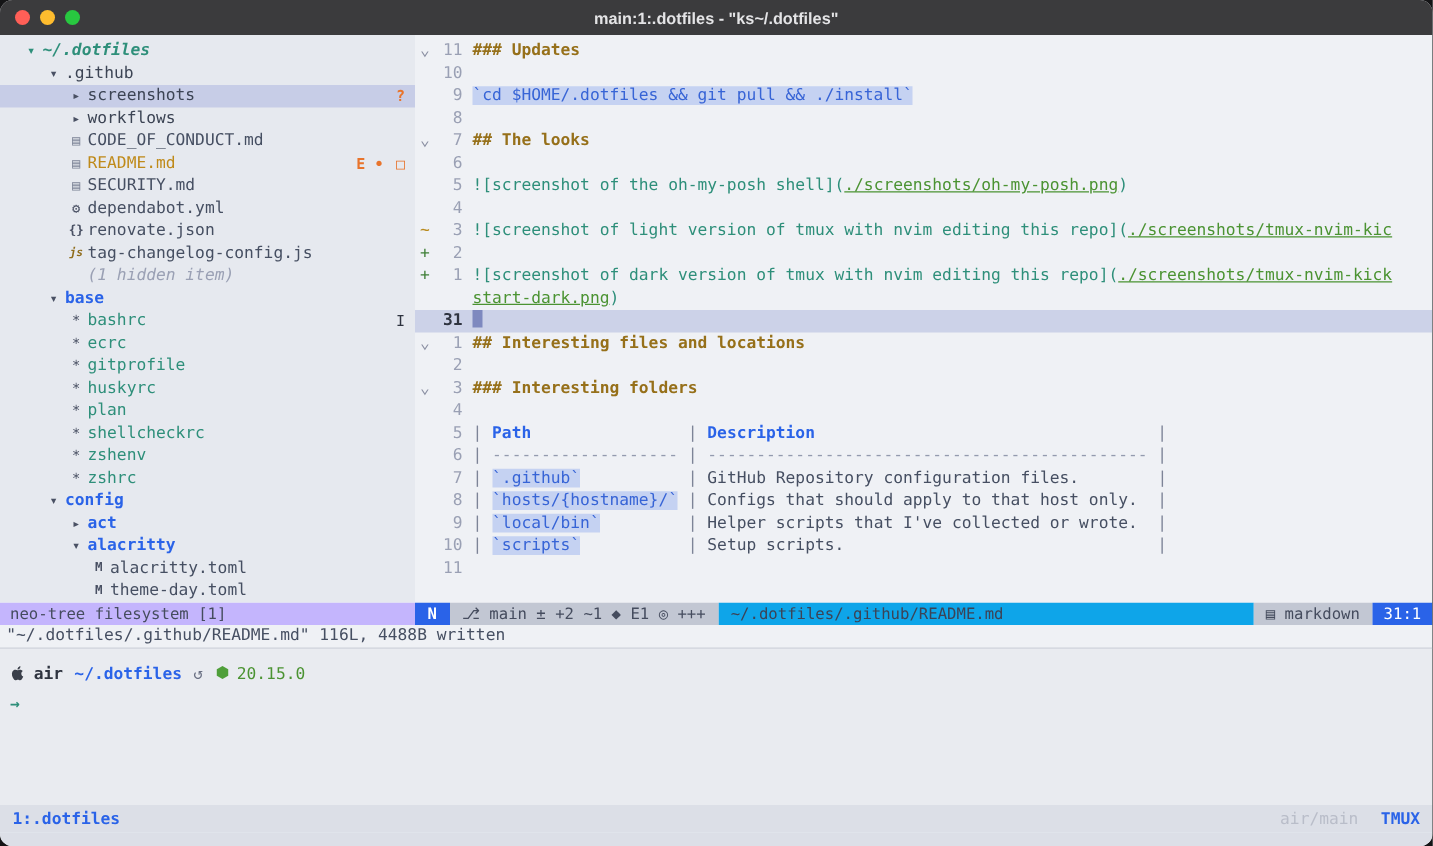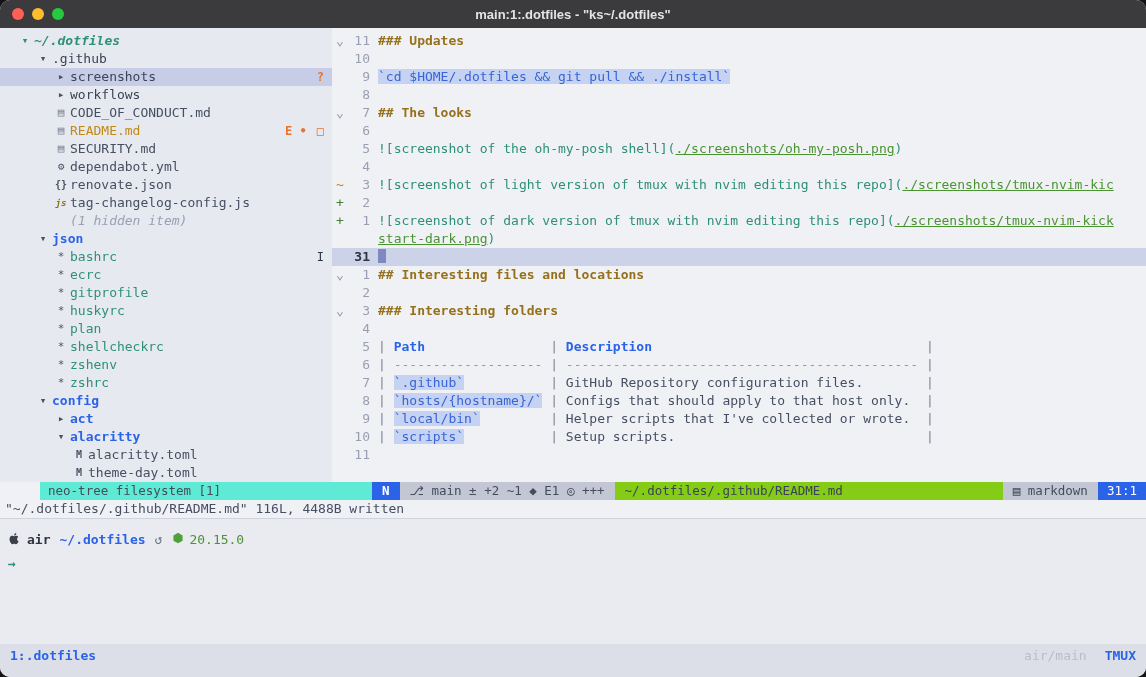--- a/index.html
+++ b/index.html
@@ -64,24 +64,24 @@
   .t-head { color:var(--yellow,#96701a); font-weight:bold; }
   .t-code { color:#3764d6; background:#c5d2f2; }
   .t-link { color:var(--teal,#2e8f7a); }
   .t-url  { color:var(--green,#4b9332); text-decoration:underline; }
   .t-pipe { color:#7d8497; }
   .t-dash { color:#939aae; }
   .t-th   { color:var(--accent,#2a63e8); font-weight:bold; }
 
   
   .statusline { height:18px; flex:none; display:flex; font-size:12.5px; line-height:18px; overflow:hidden; }
-  .sl-neotree { width:332px; flex:none; background:#5eead4; color:#454c5e; padding-left:8px;margin-left:40px; }
+  .sl-neotree { width:332px; flex:none; background:#c4b5fd; color:#454c5e; padding-left:8px; }
   .sl-mode { flex:none; background:var(--accent,#2a63e8); color:#fff; font-weight:bold; padding:0 10px; }
   .sl-git  { flex:none; background:#c2c7d3; color:#454c5e; padding:0 10px; }
-  .sl-file { flex:1; background:#84cc16; color:#3c4356; padding:0 10px; overflow:hidden; }
+  .sl-file { flex:1; background:#0ea5e9; color:#3c4356; padding:0 10px; overflow:hidden; }
   .sl-ft   { flex:none; background:#c2c7d3; color:#454c5e; padding:0 10px; }
   .sl-pos  { flex:none; background:var(--accent,#2a63e8); color:#fff; font-weight:normal; padding:0 9px; }
 
   .msgline { height:18px; flex:none; line-height:18px; background:#eff1f5; color:#464f62; padding-left:5px; white-space:pre; }
 
   
   .shell { flex:1; background:#e9ebf0; border-top:1px solid #d0d3dc; padding:13px 8px 0 8px; }
   .sprompt { display:flex; align-items:flex-start; height:20px; }
   .sprompt .host { color:#2f3440; font-weight:bold; margin-left:6px; }
   .sprompt .cwd  { color:var(--accent,#2a63e8); font-weight:bold; margin-left:9px; }
@@ -119,21 +119,21 @@
           <div class="trow" data-name="tree-item-github" style="padding-left: 34px;"><span class="ticon folder" data-name="folder-open-icon">▾</span><span class="tlabel folder" data-name="tree-item-label">.github</span></div>
           <div class="trow sel" data-name="tree-item-screenshots" style="padding-left: 52px;"><span class="ticon folder" data-name="folder-icon">▸</span><span class="tlabel folder" data-name="tree-item-label">screenshots</span><span class="tbadges" data-name="tree-item-badges"><span class="tbadge orange" data-name="tree-item-badge">?</span></span></div>
           <div class="trow" data-name="tree-item-workflows" style="padding-left: 52px;"><span class="ticon folder" data-name="folder-icon">▸</span><span class="tlabel folder" data-name="tree-item-label">workflows</span></div>
           <div class="trow" data-name="tree-item-code-of-conduct-md" style="padding-left: 52px;"><span class="ticon file" data-name="markdown-file-icon">▤</span><span class="tlabel file" data-name="tree-item-label">CODE_OF_CONDUCT.md</span></div>
           <div class="trow" data-name="tree-item-readme-md" style="padding-left: 52px;"><span class="ticon file-mod" data-name="markdown-file-icon">▤</span><span class="tlabel file-mod" data-name="tree-item-label">README.md</span><span class="tbadges" data-name="tree-item-badges"><span class="tbadge orange" data-name="tree-item-badge">E •</span><span class="tbadge orange" data-name="tree-item-badge">□</span></span></div>
           <div class="trow" data-name="tree-item-security-md" style="padding-left: 52px;"><span class="ticon file" data-name="markdown-file-icon">▤</span><span class="tlabel file" data-name="tree-item-label">SECURITY.md</span></div>
           <div class="trow" data-name="tree-item-dependabot-yml" style="padding-left: 52px;"><span class="ticon file" data-name="yaml-file-icon">⚙</span><span class="tlabel file" data-name="tree-item-label">dependabot.yml</span></div>
           <div class="trow" data-name="tree-item-renovate-json" style="padding-left: 52px;"><span class="ticon file" data-name="json-file-icon">{}</span><span class="tlabel file" data-name="tree-item-label">renovate.json</span></div>
           <div class="trow" data-name="tree-item-tag-changelog-config-js" style="padding-left: 52px;"><span class="ticon file" data-name="js-file-icon">js</span><span class="tlabel file" data-name="tree-item-label">tag-changelog-config.js</span></div>
           <div class="trow" data-name="tree-item-1-hidden-item" style="padding-left: 52px;"><span class="ticon hidden" data-name="hidden-items-icon"></span><span class="tlabel hidden" data-name="tree-item-label">(1 hidden item)</span></div>
-          <div class="trow" data-name="tree-item-base" style="padding-left: 34px;"><span class="ticon folder-blue" data-name="folder-open-icon">▾</span><span class="tlabel folder-blue" data-name="tree-item-label">json</span></div>
+          <div class="trow" data-name="tree-item-base" style="padding-left: 34px;"><span class="ticon folder-blue" data-name="folder-open-icon">▾</span><span class="tlabel folder-blue" data-name="tree-item-label">base</span></div>
           <div class="trow" data-name="tree-item-bashrc" style="padding-left: 52px;"><span class="ticon file-teal" data-name="shell-file-icon">*</span><span class="tlabel file-teal" data-name="tree-item-label">bashrc</span><span class="tbadges" data-name="tree-item-badges"><span class="tbadge dark" data-name="tree-item-badge">I</span></span></div>
           <div class="trow" data-name="tree-item-ecrc" style="padding-left: 52px;"><span class="ticon file-teal" data-name="shell-file-icon">*</span><span class="tlabel file-teal" data-name="tree-item-label">ecrc</span></div>
           <div class="trow" data-name="tree-item-gitprofile" style="padding-left: 52px;"><span class="ticon file-teal" data-name="shell-file-icon">*</span><span class="tlabel file-teal" data-name="tree-item-label">gitprofile</span></div>
           <div class="trow" data-name="tree-item-huskyrc" style="padding-left: 52px;"><span class="ticon file-teal" data-name="shell-file-icon">*</span><span class="tlabel file-teal" data-name="tree-item-label">huskyrc</span></div>
           <div class="trow" data-name="tree-item-plan" style="padding-left: 52px;"><span class="ticon file-teal" data-name="shell-file-icon">*</span><span class="tlabel file-teal" data-name="tree-item-label">plan</span></div>
           <div class="trow" data-name="tree-item-shellcheckrc" style="padding-left: 52px;"><span class="ticon file-teal" data-name="shell-file-icon">*</span><span class="tlabel file-teal" data-name="tree-item-label">shellcheckrc</span></div>
           <div class="trow" data-name="tree-item-zshenv" style="padding-left: 52px;"><span class="ticon file-teal" data-name="shell-file-icon">*</span><span class="tlabel file-teal" data-name="tree-item-label">zshenv</span></div>
           <div class="trow" data-name="tree-item-zshrc" style="padding-left: 52px;"><span class="ticon file-teal" data-name="shell-file-icon">*</span><span class="tlabel file-teal" data-name="tree-item-label">zshrc</span></div>
           <div class="trow" data-name="tree-item-config" style="padding-left: 34px;"><span class="ticon folder-blue" data-name="folder-open-icon">▾</span><span class="tlabel folder-blue" data-name="tree-item-label">config</span></div>
           <div class="trow" data-name="tree-item-act" style="padding-left: 52px;"><span class="ticon folder-blue" data-name="folder-icon">▸</span><span class="tlabel folder-blue" data-name="tree-item-label">act</span></div>

